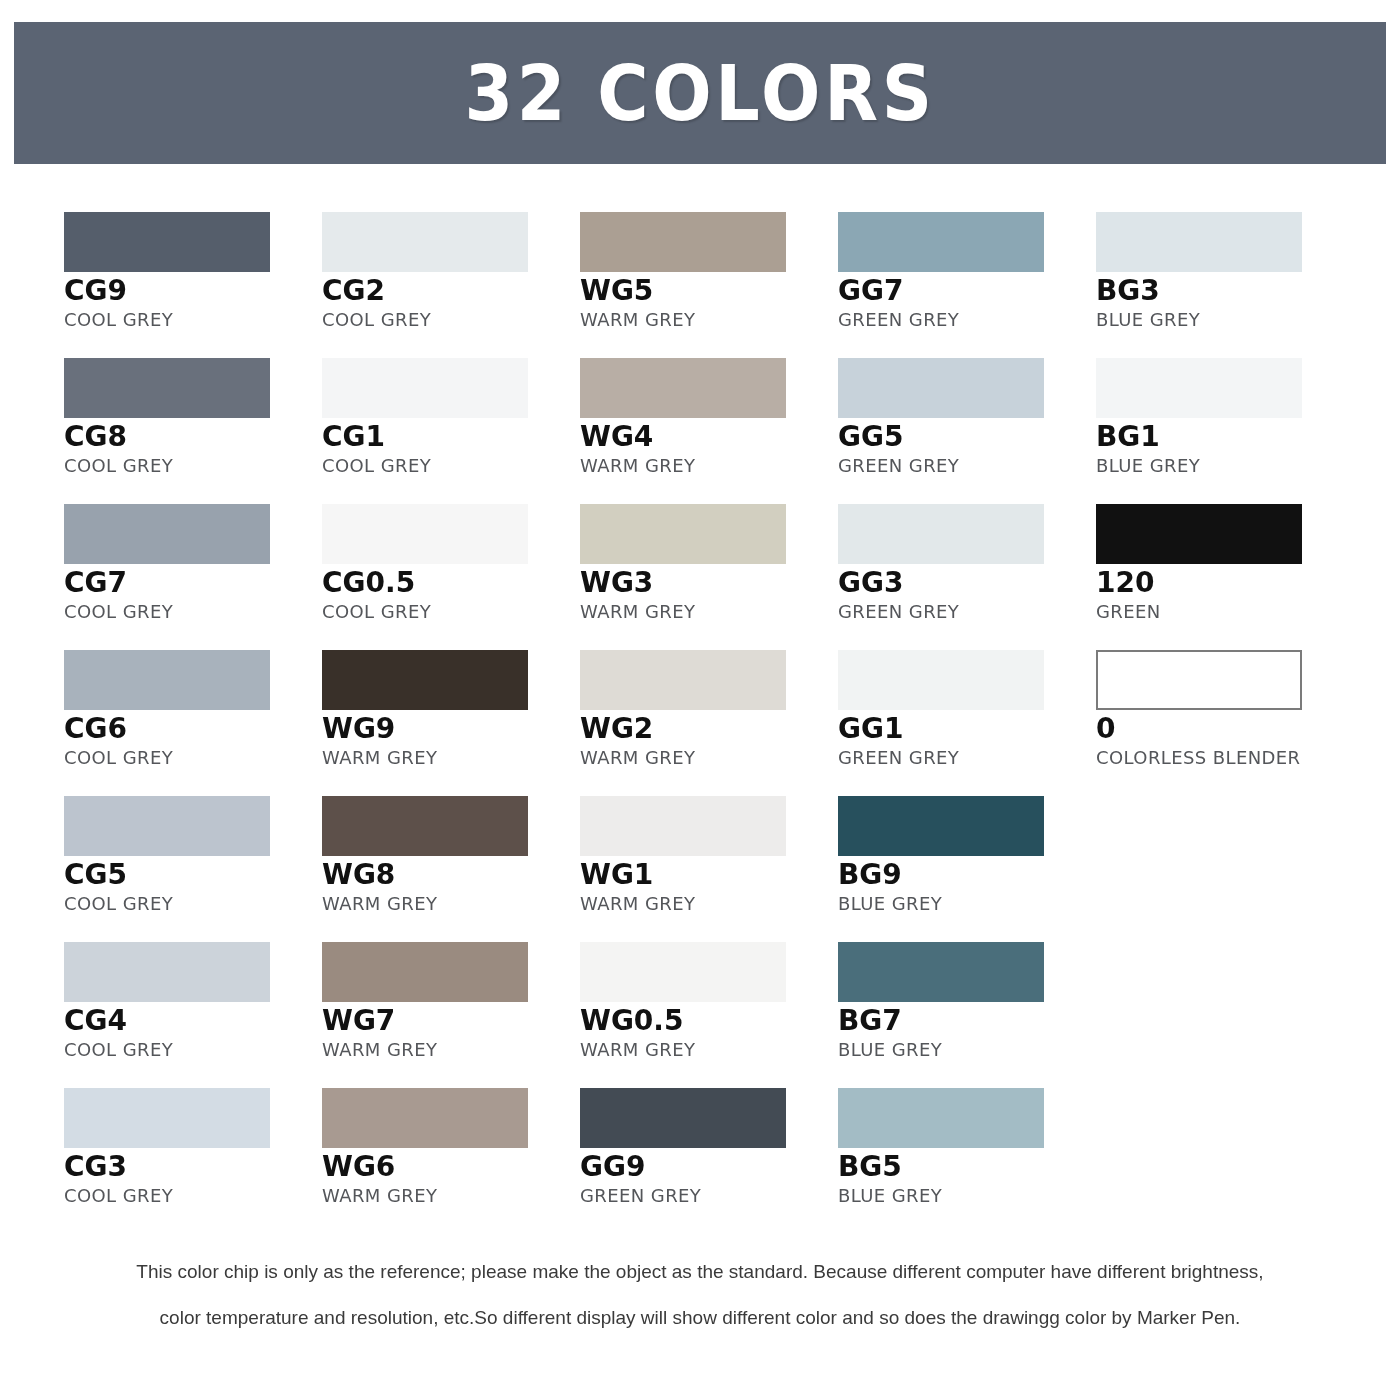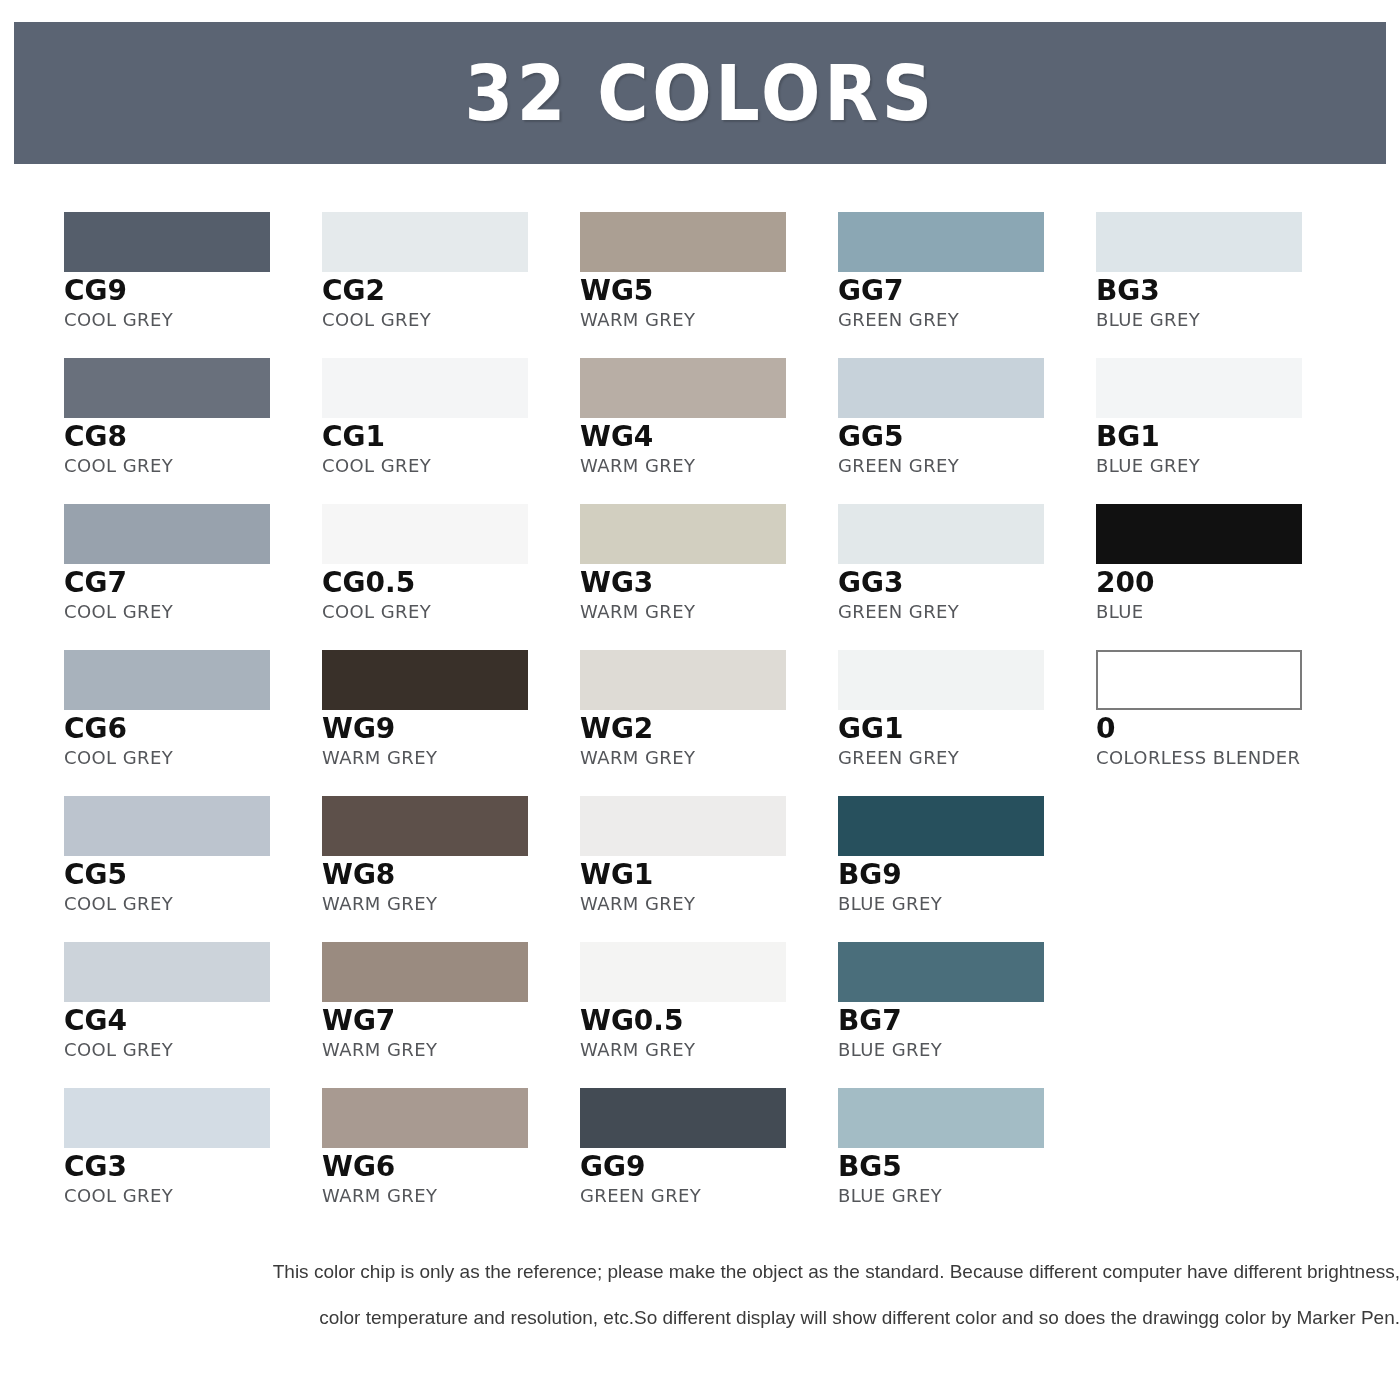--- a/index.html
+++ b/index.html
@@ -101,21 +101,20 @@
     width: 1400px;
     text-align: center;
   }
   .footer-line {
     font-family: "Liberation Sans", sans-serif;
     font-size: 19px;
     color: #3a3a3a;
     line-height: 1.0;
     margin-bottom: 27px;
     white-space: nowrap;
-    text-align: right;
   }
 </style>
 </head>
 <body>
 
 <div class="page">
 
   <div class="header-banner" style="background: rgb(91, 100, 115);">
     <div class="header-title" style="color: rgb(255, 255, 255);">32 COLORS</div>
   </div>
@@ -191,22 +190,22 @@
           <div class="chip-code">WG3</div>
           <div class="chip-name">WARM GREY</div>
         </div>
         <div class="cell">
           <div class="chip" style="background: rgb(226, 232, 234);"></div>
           <div class="chip-code">GG3</div>
           <div class="chip-name">GREEN GREY</div>
         </div>
         <div class="cell">
           <div class="chip" style="background: rgb(17, 17, 17);"></div>
-          <div class="chip-code">200</div>
-          <div class="chip-name">BLUE</div>
+          <div class="chip-code">120</div>
+          <div class="chip-name">GREEN</div>
         </div>
       </div>
       <div class="grid-row">
         <div class="cell">
           <div class="chip" style="background: rgb(168, 178, 188);"></div>
           <div class="chip-code">CG6</div>
           <div class="chip-name">COOL GREY</div>
         </div>
         <div class="cell">
           <div class="chip" style="background: rgb(57, 48, 41);"></div>

